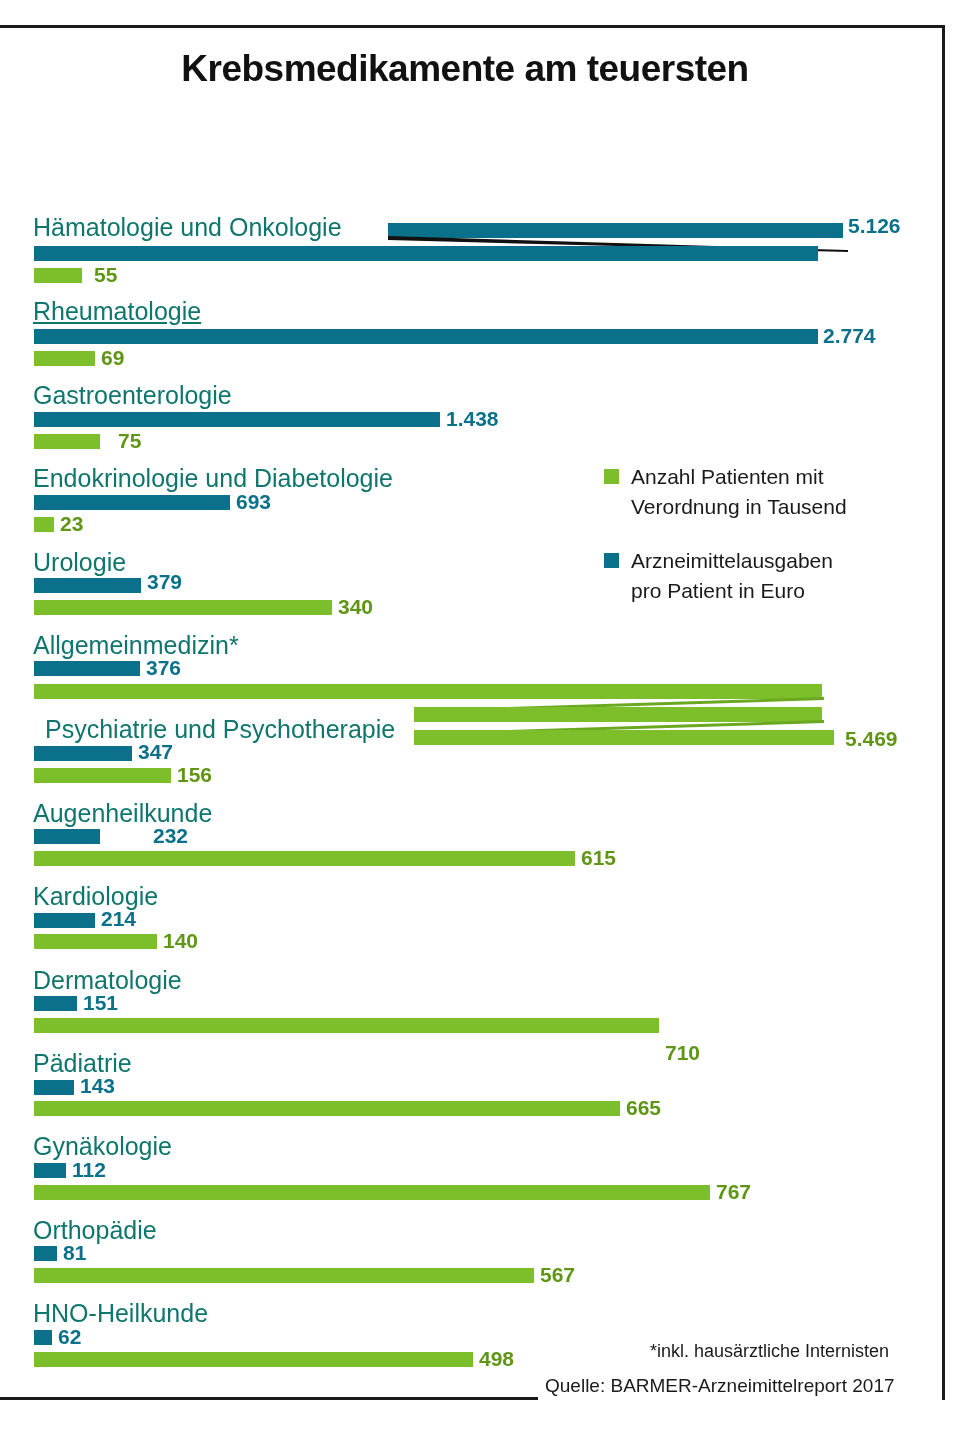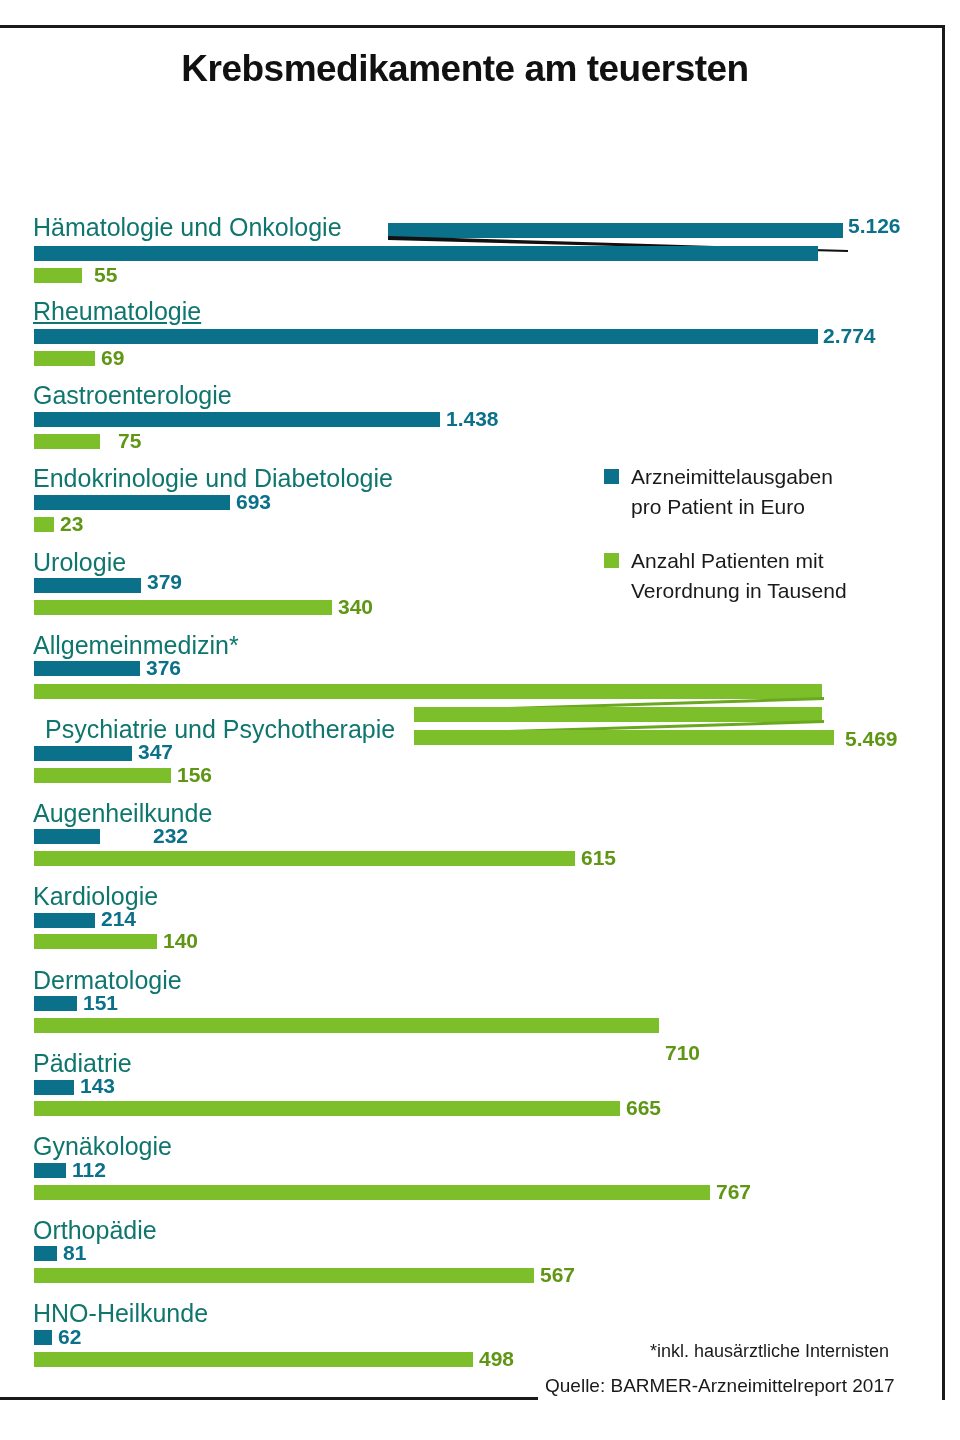--- a/index.html
+++ b/index.html
@@ -205,31 +205,31 @@
     <div class="cat-label" style="top:1299px;">HNO-Heilkunde</div>
     <div class="bar teal" style="left:34px;top:1330px;width:18px;"></div>
     <div class="val teal" style="left:58px;top:1325px;">62</div>
     <div class="bar green" style="left:34px;top:1352px;width:439px;"></div>
     <div class="val green" style="left:479px;top:1347px;">498</div>
 
   </div>
 
   <div class="legend">
     <div class="legend-row">
+      <span class="legend-swatch green"></span>
+      <div class="legend-text">
+        <span>Anzahl Patienten mit</span><br>
+        <span>Verordnung in Tausend</span>
+      </div>
+    </div>
+    <div class="legend-row">
       <span class="legend-swatch teal"></span>
       <div class="legend-text">
         <span>Arzneimittelausgaben</span><br>
         <span>pro Patient in Euro</span>
       </div>
     </div>
-    <div class="legend-row">
-      <span class="legend-swatch green"></span>
-      <div class="legend-text">
-        <span>Anzahl Patienten mit</span><br>
-        <span>Verordnung in Tausend</span>
-      </div>
-    </div>
   </div>
 
   <div class="footnote">*inkl. hausärztliche Internisten</div>
   <div class="source">Quelle: BARMER-Arzneimittelreport 2017</div>
 
 </div>
 
 </body></html>

